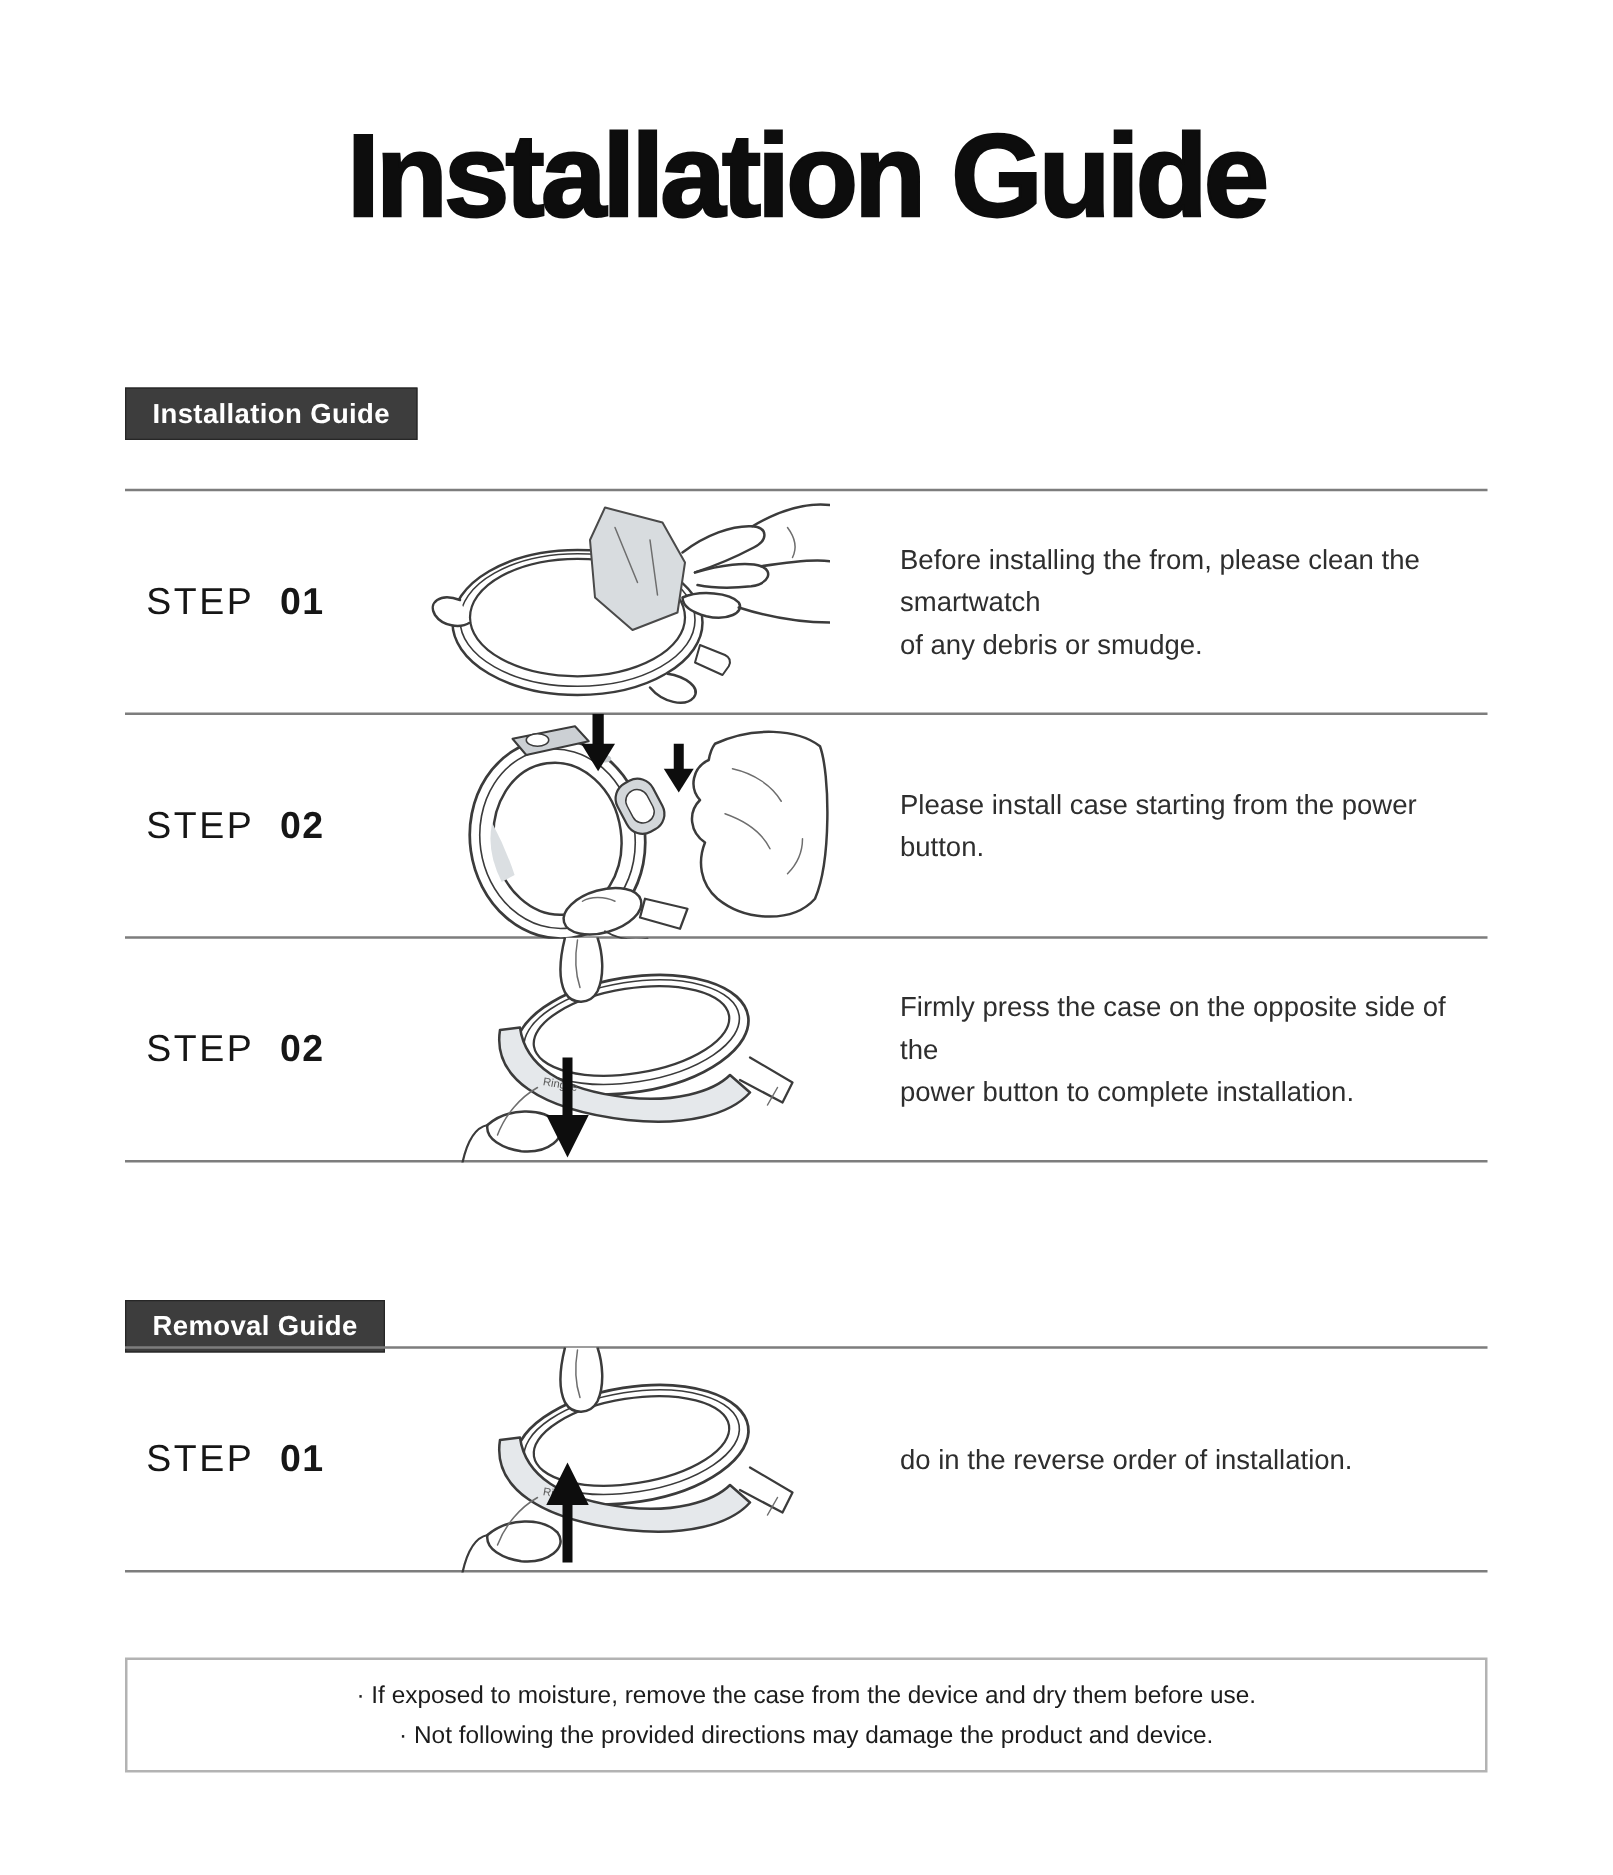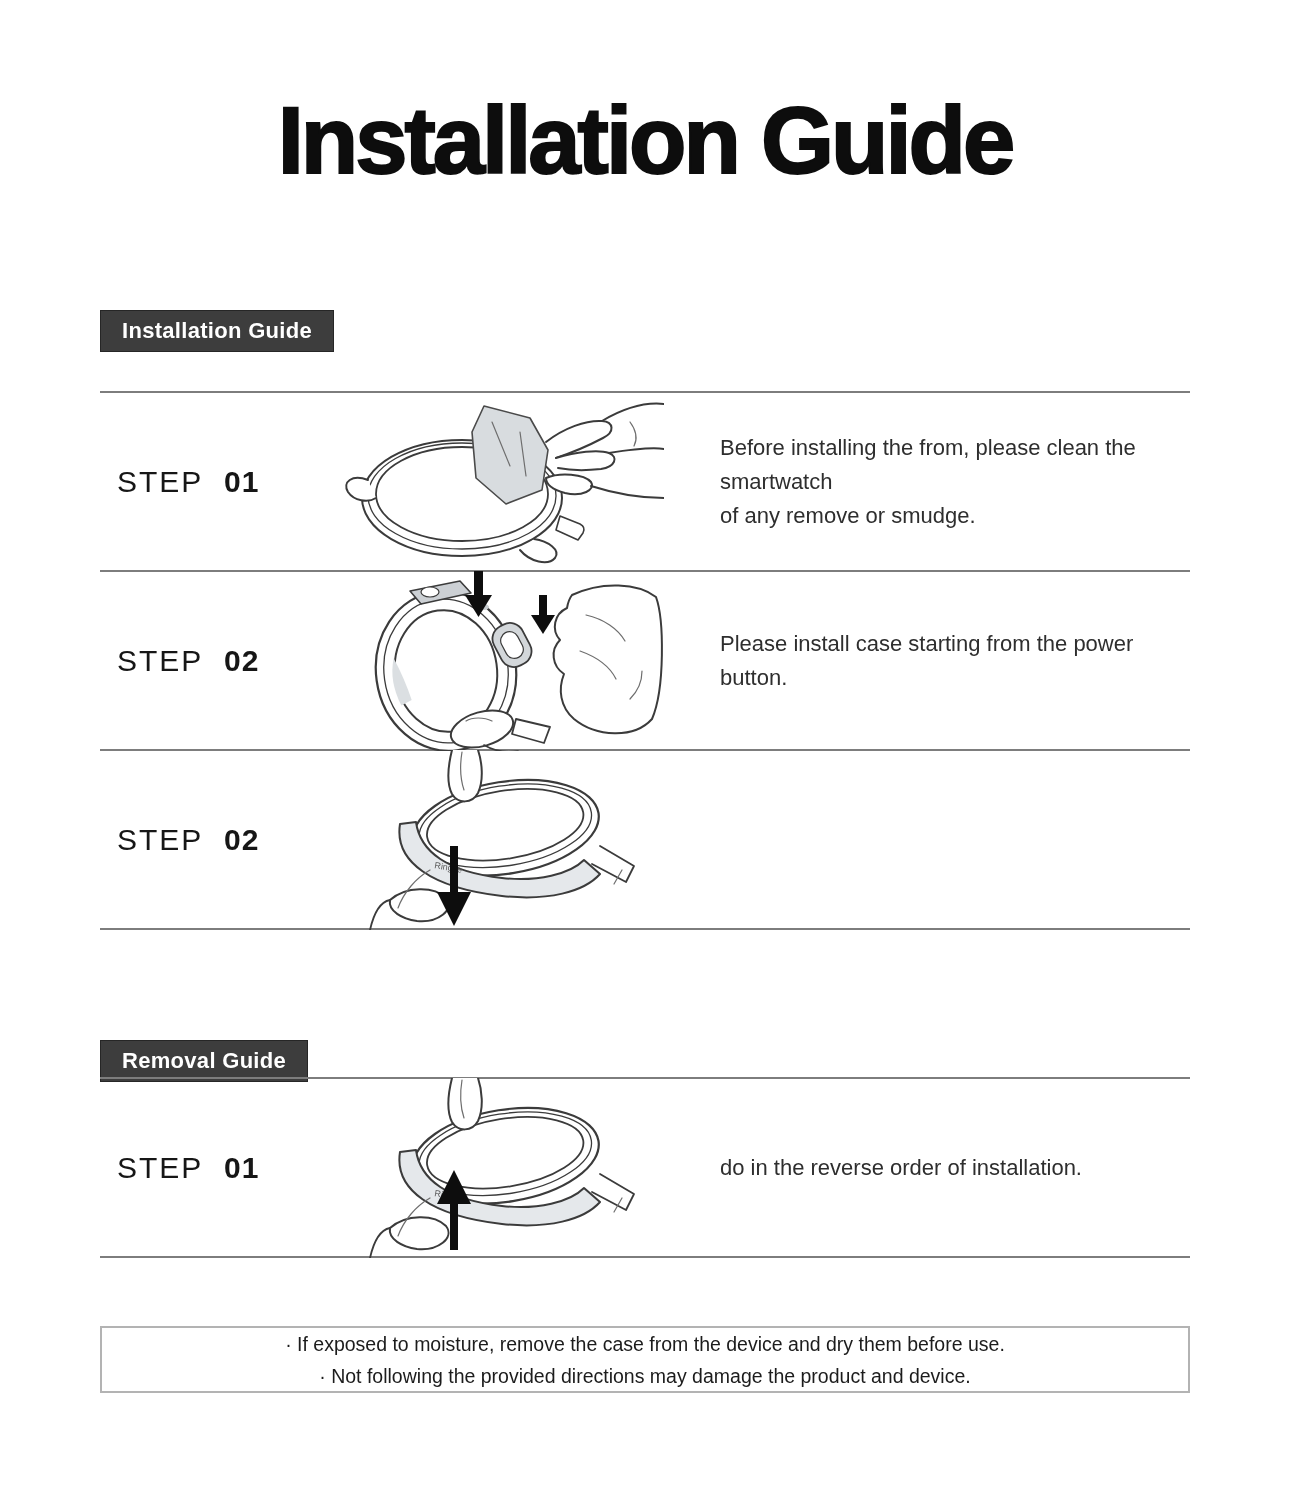--- a/index.html
+++ b/index.html
@@ -33,21 +33,21 @@
   }
   .step-label .num{font-weight:bold;letter-spacing:1px;}
   .step-illo{
     flex:0 0 auto;width:330px;height:177px;display:flex;
     align-items:center;justify-content:center;
   }
   .step-text{
     flex:1;padding-left:22px;font-size:22px;line-height:34px;color:#2e2e2e;
   }
   .note-box{
-    position:absolute;left:100px;top:1313px;width:1090px;height:67px;
+    position:absolute;left:100px;top:1313px;width:1090px;height:92px;
     border:2px solid #b3b3b3;box-sizing:border-box;
     display:flex;flex-direction:column;justify-content:center;
     text-align:center;font-size:19.5px;line-height:32px;color:#1c1c1c;
   }
   svg .ln{fill:none;stroke:#3b3b3b;stroke-width:2;stroke-linecap:round;stroke-linejoin:round;}
   svg .lnf{fill:#ffffff;stroke:#3b3b3b;stroke-width:2;stroke-linecap:round;stroke-linejoin:round;}
   svg .thin{fill:none;stroke:#6e6e6e;stroke-width:1.2;stroke-linecap:round;}
   .hidden-defs{position:absolute;width:0;height:0;overflow:hidden;}
 </style>
 </head>
@@ -106,21 +106,21 @@
             <path class="lnf" d="M212 86 C226 80 250 82 257 90 C262 98 248 105 231 101 C220 98 212 93 212 86"></path>
             <path class="ln" d="M268 29 C290 16 312 10 330 12"></path>
             <path class="ln" d="M275 61 C300 57 318 55 330 57"></path>
             <path class="ln" d="M257 94 C282 102 308 106 330 106"></path>
             <path class="thin" d="M296 30 C302 38 304 46 300 54"></path>
           </g>
         </svg>
       </div>
       <div class="step-text">
         <div>Before installing the from, please clean the smartwatch</div>
-        <div>of any remove or smudge.</div>
+        <div>of any debris or smudge.</div>
       </div>
     </div>
 
     <div class="step-row">
       <div class="step-label">
         <span>STEP</span>&nbsp;
         <span class="num">02</span>
       </div>
       <div class="step-illo">
         <svg width="330" height="180" viewBox="0 0 330 180">
@@ -176,20 +176,24 @@
       </div>
       <div class="step-illo">
         <svg width="330" height="180" viewBox="0 0 330 180">
           <use href="#art-watch-press"></use>
           <g fill="#0d0d0d">
             <rect x="116" y="96" width="8" height="50"></rect>
             <polygon points="103,142 137,142 120,176"></polygon>
           </g>
         </svg>
       </div>
+      <div class="step-text">
+        <div>Firmly press the case on the opposite side of the</div>
+        <div>power button to complete installation.</div>
+      </div>
     </div>
 
   </div>
 
   <div class="badge" id="badge-removal">Removal Guide</div>
 
   <div class="steps-table" id="removal-steps">
     <div class="step-row">
       <div class="step-label">
         <span>STEP</span>&nbsp;

